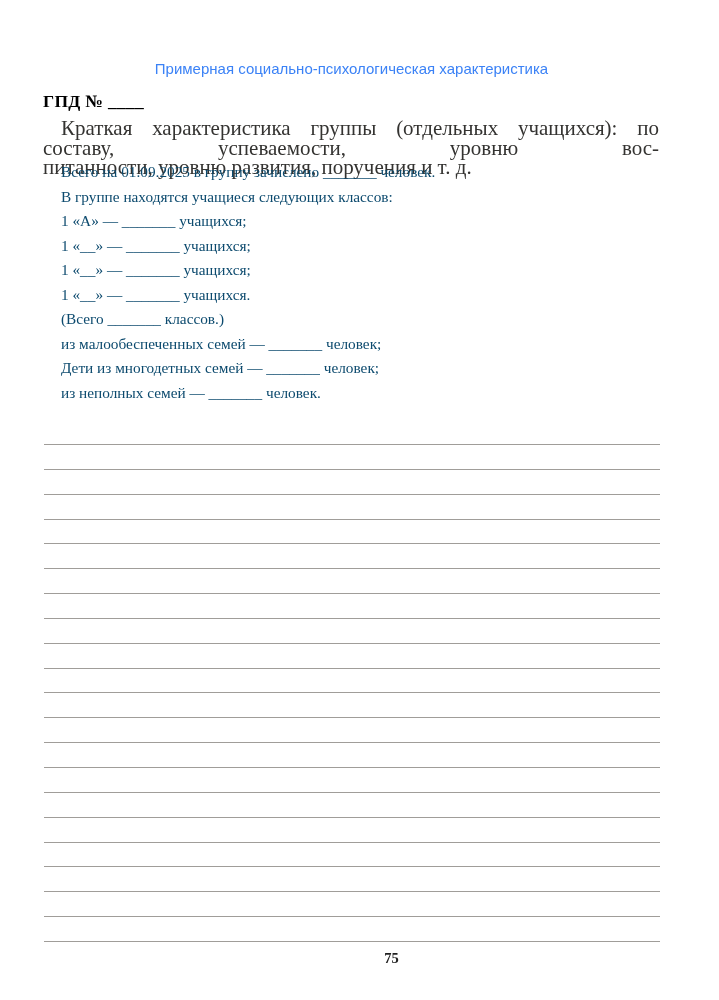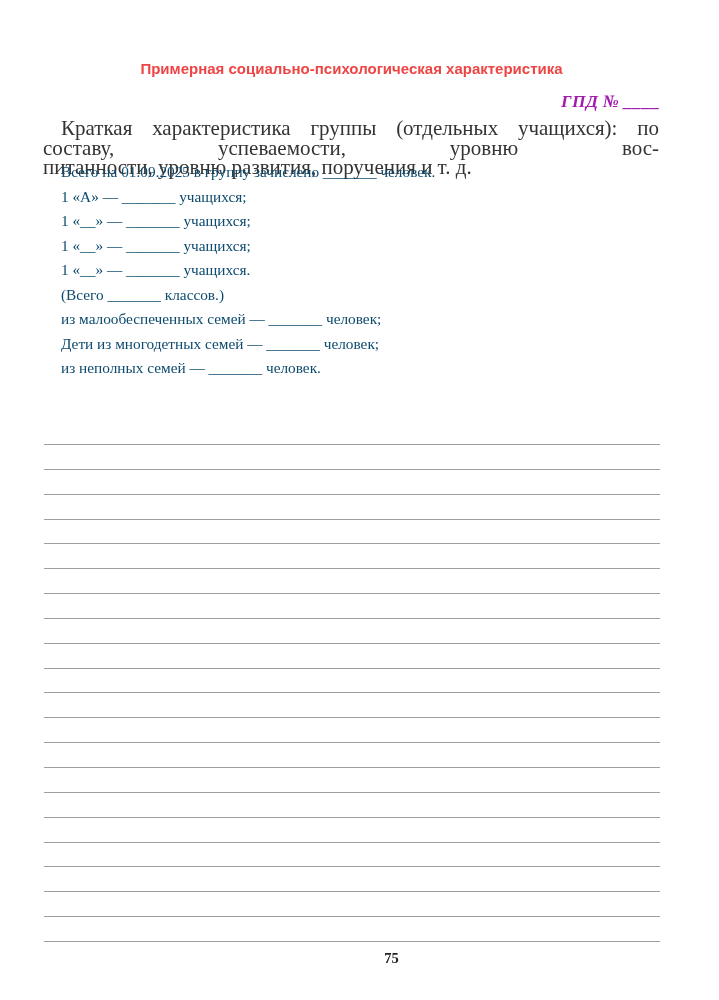--- a/index.html
+++ b/index.html
@@ -8,31 +8,30 @@
     width:719px;height:1000px;
     background:#ffffff;
     font-family:"Liberation Serif", serif;
     color:#333230;
     overflow:hidden;
   }
   .title{
     position:absolute;top:59px;left:43px;width:617px;
     text-align:center;
     font-family:"Liberation Sans", sans-serif;
-    font-weight:bold;font-size:15px;line-height:19px;
-    color:#ef4444;
+    font-weight:normal;font-size:15px;line-height:19px;
+    color:#3b82f6;
   }
   .subtitle{
     position:absolute;top:90px;left:43px;width:617px;
-    text-align:right;
+    text-align:left;
     font-family:"Liberation Serif", serif;
     font-weight:bold;font-size:17.5px;line-height:22px;
-    color:#a21caf;
+    color:#000000;
     letter-spacing:0.3px;
-    font-style:italic;
   }
   .intro{
     position:absolute;top:119px;left:43px;width:616px;
     font-size:21px;line-height:19.5px;color:#343331;
   }
   .intro .jline{
     text-align:justify;
     text-align-last:justify;
     text-indent:18px;
   }
@@ -65,20 +64,21 @@
 
   <div class="subtitle">ГПД № ____</div>
 
   <div class="intro">
     <div class="jline">Краткая характеристика группы (отдельных учащихся): по составу, успеваемости, уровню вос-</div>
     <div>питанности, уровню развития, поручения и т. д.</div>
   </div>
 
   <div class="form-lines">
       <div class="form-line">Всего на 01.09.2025 в группу зачислено _______ человек.</div>
+      <div class="form-line">В группе находятся учащиеся следующих классов:</div>
       <div class="form-line">1 «А» — _______ учащихся;</div>
       <div class="form-line">1 «__» — _______ учащихся;</div>
       <div class="form-line">1 «__» — _______ учащихся;</div>
       <div class="form-line">1 «__» — _______ учащихся.</div>
       <div class="form-line">(Всего _______ классов.)</div>
       <div class="form-line">из малообеспеченных семей — _______ человек;</div>
       <div class="form-line">Дети из многодетных семей — _______ человек;</div>
       <div class="form-line">из неполных семей — _______ человек.</div>
     </div>
 

